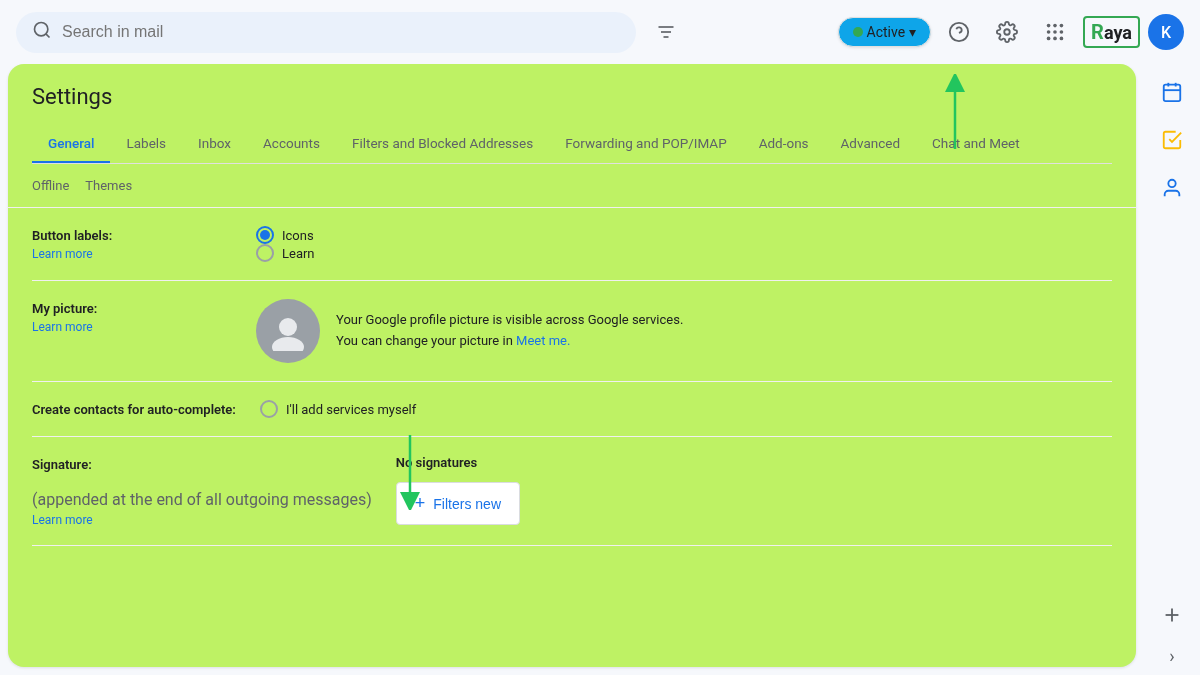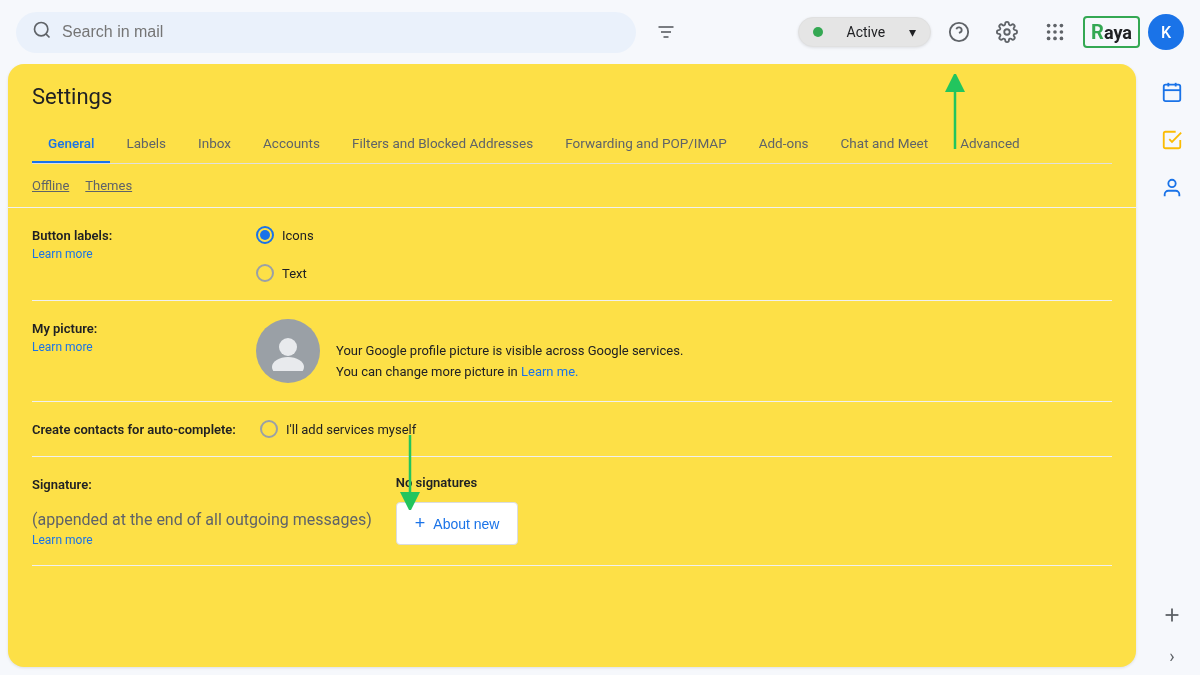--- a/index.html
+++ b/index.html
@@ -56,22 +56,22 @@
       display: flex;
       align-items: center;
       justify-content: center;
       cursor: pointer;
       border-radius: 50%;
       color: #5f6368;
     }
     .active-badge {
       display: flex;
       align-items: center;
-      gap: 24px;
-      background: #e5e5e5;
+      gap: 4px;
+      background: #0ea5e9;
       border-radius: 20px;
       padding: 6px 14px;
       border: 1px solid #e0e0e0;
       font-size: 14px;
       color: #202124;
       cursor: pointer;
       box-shadow: 0 1px 3px rgba(0,0,0,0.1);
     }
     .active-dot {
       width: 10px;
@@ -125,21 +125,21 @@
     
     .main-layout {
       display: flex;
       flex: 1;
       overflow: hidden;
     }
 
     
     .settings-panel {
       flex: 1;
-      background: #fde047;
+      background: #bef264;
       border-radius: 16px;
       margin: 0 8px 8px 8px;
       overflow: hidden;
       display: flex;
       flex-direction: column;
       box-shadow: 0 1px 3px rgba(0,0,0,0.1);
     }
     .settings-header {
       padding: 20px 24px 0 24px;
     }
@@ -174,21 +174,20 @@
       display: flex;
       gap: 16px;
       padding: 10px 24px;
       border-bottom: 1px solid #f0f0f0;
     }
     .sub-tab {
       font-size: 13px;
       color: #5f6368;
       cursor: pointer;
       padding: 4px 0;
-      text-decoration: underline;
     }
 
     
     .settings-content {
       flex: 1;
       overflow-y: auto;
       padding: 0 24px;
     }
     .settings-row {
       display: flex;
@@ -213,21 +212,21 @@
       font-size: 12px;
     }
     .row-content {
       flex: 1;
       font-size: 13px;
       color: #202124;
     }
     .radio-group {
       display: flex;
       flex-direction: column;
-      gap: 20px;
+      gap: 0;
     }
     .radio-item {
       display: flex;
       align-items: center;
       gap: 8px;
       cursor: pointer;
     }
     .radio-circle {
       width: 18px;
       height: 18px;
@@ -243,21 +242,21 @@
     }
     .radio-circle.checked::after {
       content: '';
       width: 10px;
       height: 10px;
       border-radius: 50%;
       background: #1a73e8;
     }
     .profile-pic-area {
       display: flex;
-      align-items: flex-end;
+      align-items: center;
       gap: 16px;
     }
     .profile-avatar {
       width: 64px;
       height: 64px;
       border-radius: 50%;
       background: #9aa0a6;
       display: flex;
       align-items: center;
       justify-content: center;
@@ -455,22 +454,22 @@
         <h1 class="settings-title">Settings</h1>
 
         <div class="settings-tabs">
           <div class="tab-item active">General</div>
           <div class="tab-item">Labels</div>
           <div class="tab-item">Inbox</div>
           <div class="tab-item">Accounts</div>
           <div class="tab-item">Filters and Blocked Addresses</div>
           <div class="tab-item">Forwarding and POP/IMAP</div>
           <div class="tab-item">Add-ons</div>
+          <div class="tab-item">Advanced</div>
           <div class="tab-item">Chat and Meet</div>
-          <div class="tab-item">Advanced</div>
         </div>
       </div>
 
       <div class="sub-tabs">
         <span class="sub-tab">Offline</span>
         <span class="sub-tab">Themes</span>
       </div>
 
       <div class="settings-content">
 
@@ -480,43 +479,43 @@
             <a class="learn-more">Learn more</a>
           </div>
           <div class="row-content">
             <div class="radio-group">
               <label class="radio-item">
                 <div class="radio-circle checked"></div>
                 <span>Icons</span>
               </label>
               <label class="radio-item">
                 <div class="radio-circle"></div>
-                <span>Text</span>
+                <span>Learn</span>
               </label>
             </div>
           </div>
         </div>
 
         <div class="settings-row">
           <div class="row-label">
             My picture:
             <a class="learn-more">Learn more</a>
           </div>
           <div class="row-content">
             <div class="profile-pic-area">
               <div class="profile-avatar">
                 <svg viewBox="0 0 40 40" fill="none" xmlns="http://www.w3.org/2000/svg">
                   <circle cx="20" cy="16" r="9" fill="#e8eaed"></circle>
                   <ellipse cx="20" cy="36" rx="16" ry="10" fill="#e8eaed"></ellipse>
                 </svg>
               </div>
               <div class="profile-text">
                 <span>Your Google profile picture is visible across Google services.</span><br>
-                <span>You can change more picture in </span>
-                <a class="about-link">Learn me.</a>
+                <span>You can change your picture in </span>
+                <a class="about-link">Meet me.</a>
               </div>
             </div>
           </div>
         </div>
 
         <div class="settings-row">
           <div class="row-label">
             Create contacts for auto-complete:
           </div>
           <div class="row-content">
@@ -532,21 +531,21 @@
         <div class="settings-row">
           <div class="row-label">
             Signature:
             <span style="font-weight:400; font-size:16px; color:#5f6368; display:block; margin-top:18px;">(appended at the end of all outgoing messages)</span>
             <a class="learn-more">Learn more</a>
           </div>
           <div class="row-content">
             <div class="no-signatures-text">No signatures</div>
             <button class="create-new-btn">
               <span style="font-size:18px;">+</span>
-              <span>About new</span>
+              <span>Filters new</span>
             </button>
           </div>
         </div>
 
       </div>
     </div>
 
     <div class="right-sidebar">
 
       <div class="sidebar-icon">

